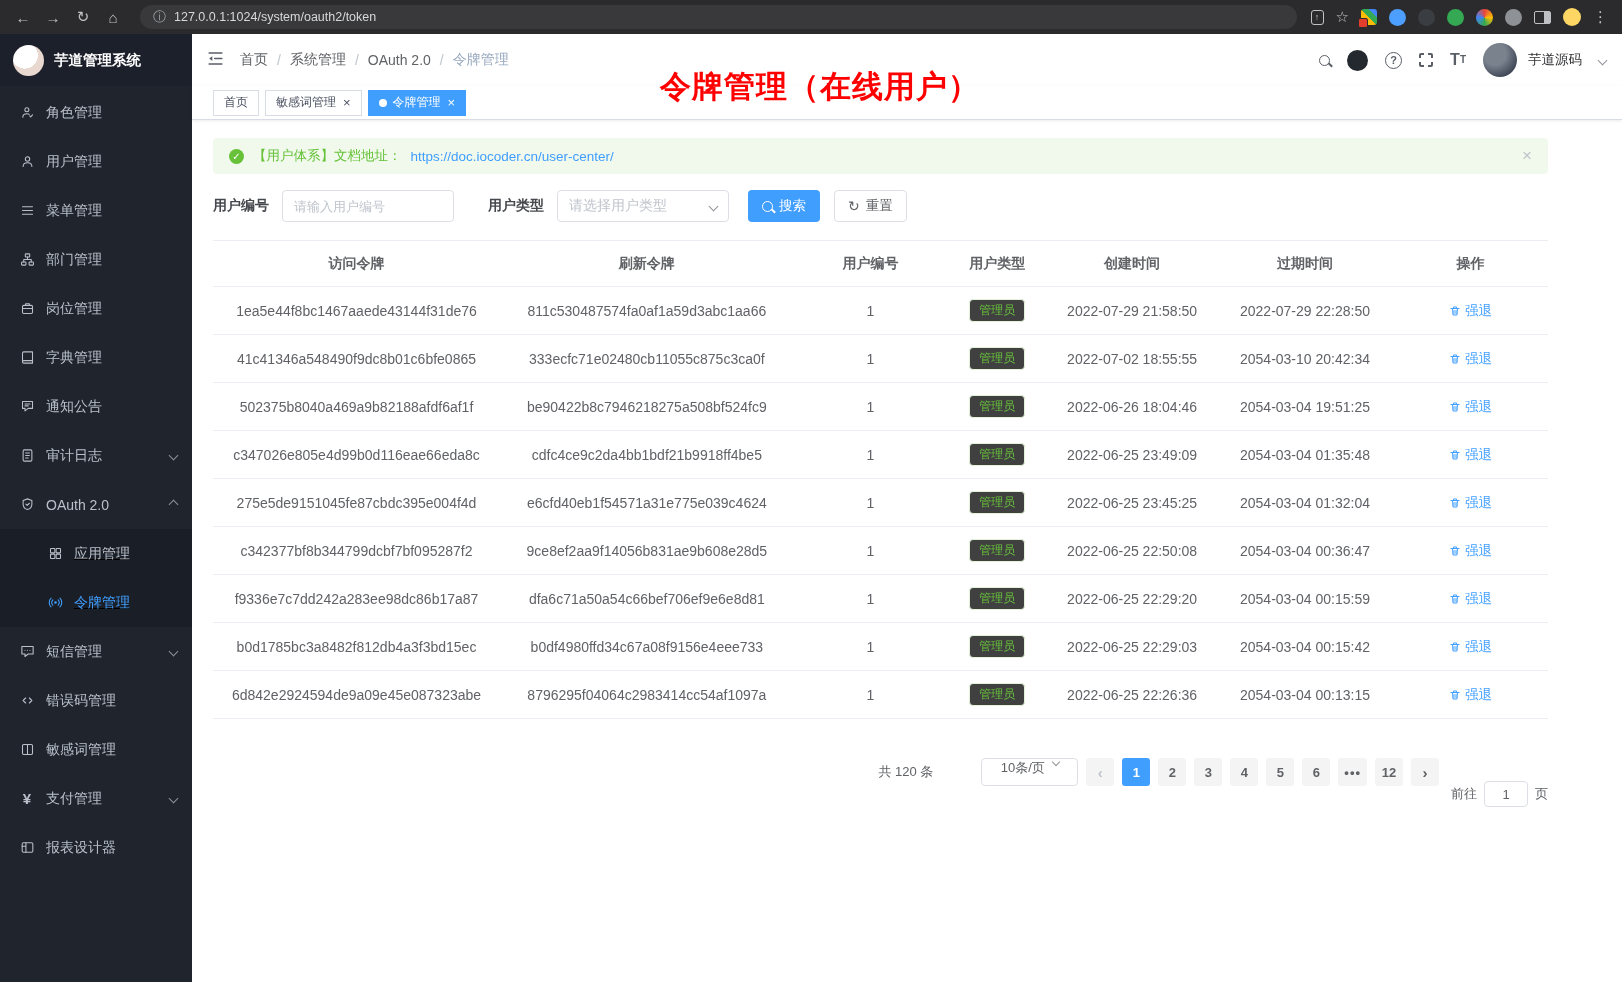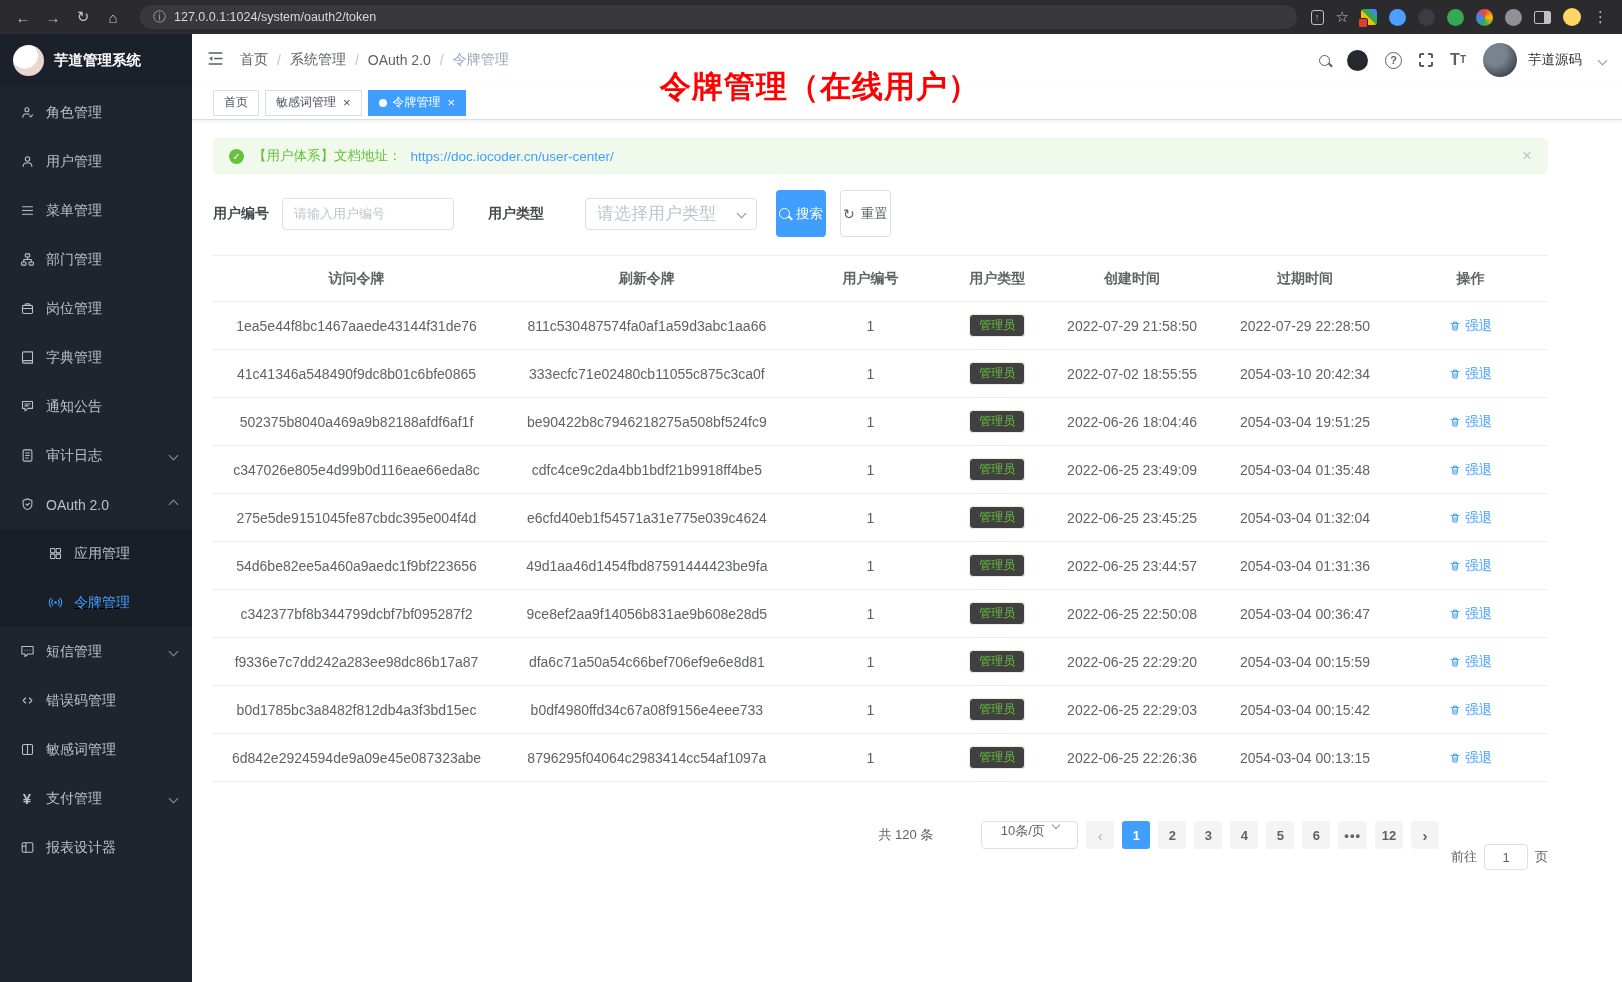--- a/index.html
+++ b/index.html
@@ -101,23 +101,23 @@
   .alert-close { margin-left:auto; color:#c0c4cc; font-size:17px; cursor:pointer; }
 
   .filters { display:flex; align-items:center; margin-top:16px; gap:10px; font-size:14px; }
   .f-label { font-weight:700; color:#45484d; margin-right:3px; }
   .f-gap { width:14px; }
   .f-input { width:172px; height:32px; border:1px solid #dcdfe6; border-radius:4px; padding:0 11px;
              font-size:13px; color:#606266; outline:none; }
   .f-input::placeholder { color:#bfc4cc; }
   .f-select { width:172px; height:32px; border:1px solid #dcdfe6; border-radius:4px; padding:0 11px;
               display:flex; align-items:center; justify-content:space-between; color:#bfc4cc;
-              font-size:17px; cursor:pointer;margin-left:28px; }
-  .btn { height:47px; border-radius:4px; display:inline-flex; align-items:center; gap:6px;
-         padding:0 2px; font-size:13.5px; cursor:pointer; border:1px solid transparent;text-align:center; }
+              font-size:14px; cursor:pointer; }
+  .btn { height:32px; border-radius:4px; display:inline-flex; align-items:center; gap:6px;
+         padding:0 13px; font-size:13.5px; cursor:pointer; border:1px solid transparent;text-align:center; }
   .btn-primary { background:#409eff; color:#fff; margin-left:9px; }
   .btn-plain { background:#fff; border-color:#dcdfe6; color:#606266; margin-left:4px; }
   .refresh-g { font-size:14px; line-height:1; }
 
   .tbl { width:100%; border-collapse:collapse; margin-top:18px; table-layout:fixed; }
   .tbl th { height:46px; font-weight:700; color:#606266; font-size:14px; text-align:center;
             border-top:1px solid #ebeef5; border-bottom:1px solid #ebeef5; }
   .tbl td { height:48px; text-align:center; color:#606266; font-size:14px;
             border-bottom:1px solid #ebeef5; overflow:hidden; white-space:nowrap; }
   .tag-success { display:inline-block; padding:2px 9px; font-size:12px; border-radius:4px;
@@ -508,34 +508,20 @@
           <td>2022-06-25 23:45:25</td>
           <td>2054-03-04 01:32:04</td>
           <td><a class="revoke">
                 <svg viewBox="0 0 24 24">
                   <path d="M4 7h16M9 7V4h6v3M7 7l1 13h8l1-13M10 11v6M14 11v6"></path>
                 </svg>
                 <span>强退</span>
               </a></td>
         </tr>
         <tr>
-          <td>54d6be82ee5a460a9aedc1f9bf223656</td>
-          <td>49d1aa46d1454fbd87591444423be9fa</td>
-          <td>1</td>
-          <td><span class="tag-success">管理员</span></td>
-          <td>2022-06-25 23:44:57</td>
-          <td>2054-03-04 01:31:36</td>
-          <td><a class="revoke">
-                <svg viewBox="0 0 24 24">
-                  <path d="M4 7h16M9 7V4h6v3M7 7l1 13h8l1-13M10 11v6M14 11v6"></path>
-                </svg>
-                <span>强退</span>
-              </a></td>
-        </tr>
-        <tr>
           <td>c342377bf8b344799dcbf7bf095287f2</td>
           <td>9ce8ef2aa9f14056b831ae9b608e28d5</td>
           <td>1</td>
           <td><span class="tag-success">管理员</span></td>
           <td>2022-06-25 22:50:08</td>
           <td>2054-03-04 00:36:47</td>
           <td><a class="revoke">
                 <svg viewBox="0 0 24 24">
                   <path d="M4 7h16M9 7V4h6v3M7 7l1 13h8l1-13M10 11v6M14 11v6"></path>
                 </svg>

